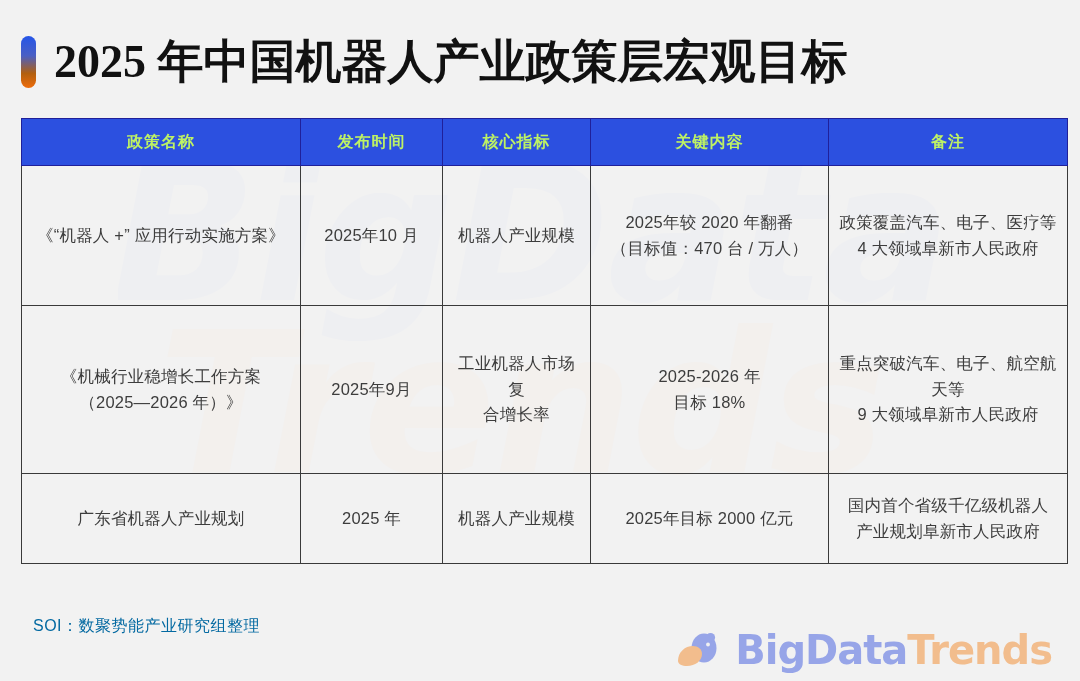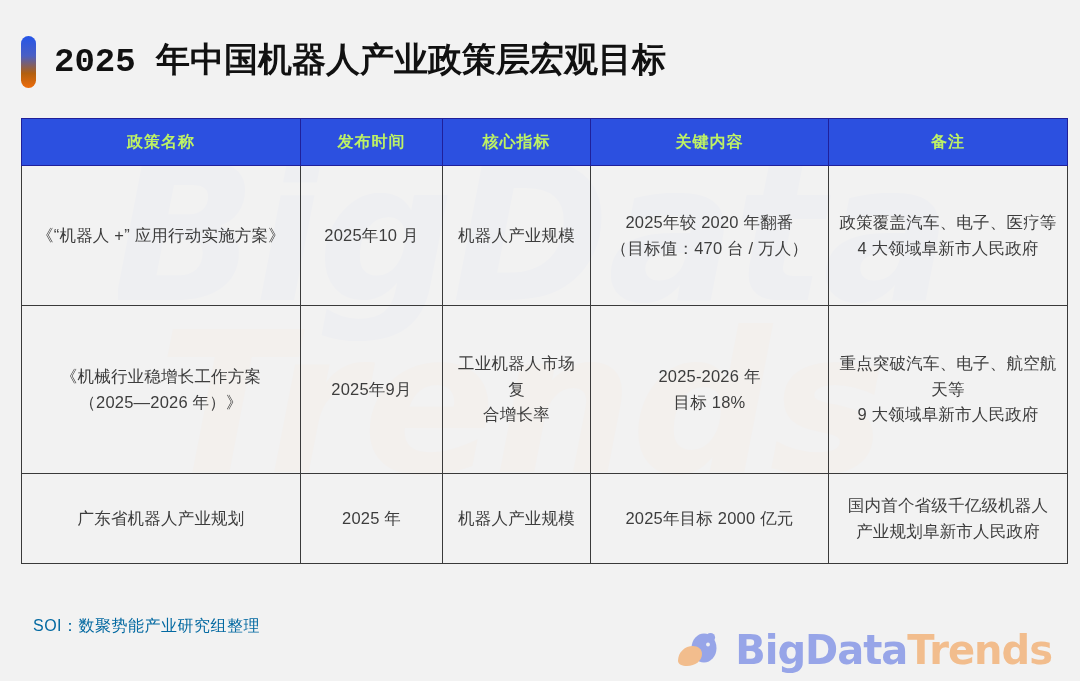--- a/index.html
+++ b/index.html
@@ -55,27 +55,27 @@
     gap:18px;
     z-index:3;
   }
   .title-accent {
     width:15px; height:52px;
     border-radius:8px;
     background:linear-gradient(180deg,#2555e8 0%,#4a5fc4 38%,#b2600f 72%,#ee6c0b 100%);
     flex:none;
   }
   .title-text {
-    font-size:34px;
+    font-size:46px;
     font-weight:bold;
     color:#111111;
     letter-spacing:0px;
     line-height:1;
     white-space:nowrap;
-    font-family:Liberation Mono, monospace;
+    font-family:Liberation Serif, serif;
   }
 
   
   .tbl-wrap {
     position:absolute;
     left:21px; top:118px;
     width:1027px;
     z-index:2;
   }
   table.policy {

